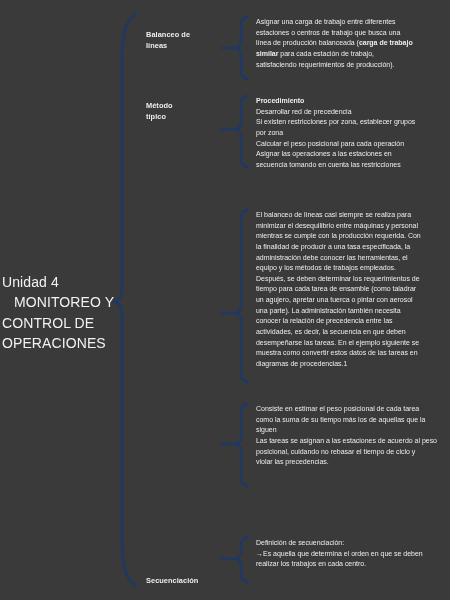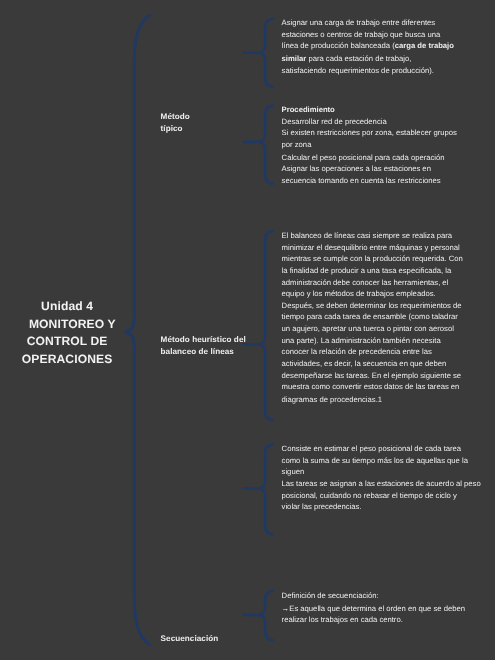--- a/index.html
+++ b/index.html
@@ -31,25 +31,24 @@
     width: 450px; height: 600px;
     pointer-events: none;
   }
 
   
   .root-title {
     position: absolute;
     left: 2px;
     top: 272px;
     width: 118px;
-    font-size: 11px;
-    font-weight: bold;
+    font-size: 14px;
+    font-weight: normal;
     line-height: 1.45;
     color: #f2f2f2;
-    text-align: center;
     letter-spacing: 0.1px;
   }
 
   
   .branch-label {
     position: absolute;
     left: 146px;
     width: 100px;
     font-size: 7.4px;
     font-weight: bold;
@@ -134,28 +133,28 @@
     <line x1="222" y1="559" x2="236" y2="559" stroke="#1f3864" stroke-width="2.4" stroke-linecap="round"></line>
   </svg>
 
   <div class="root-title">
     <span>Unidad 4</span><br>
     <span>&nbsp;&nbsp;&nbsp;MONITOREO Y</span><br>
     <span>CONTROL DE</span><br>
     <span>OPERACIONES</span>
   </div>
 
+  <div class="branch-label" style="top:29px">
+    <span>Balanceo de<br>líneas</span>
+  </div>
 
   <div class="branch-label" style="top:100px">
     <span>Método<br>típico</span>
   </div>
 
-  <div class="branch-label" style="top:303px">
-    <span>Método heurístico del<br>balanceo de líneas</span>
-  </div>
 
 
   <div class="branch-label" style="top:575px">
     <span>Secuenciación</span>
   </div>
 
   <div class="detail" style="top:17px">
     <span class="ln">Asignar una carga de trabajo entre diferentes</span>
     <span class="ln">estaciones o centros de trabajo que busca una</span>
     <span class="ln">línea de producción balanceada (<b>carga de trabajo</b></span>

